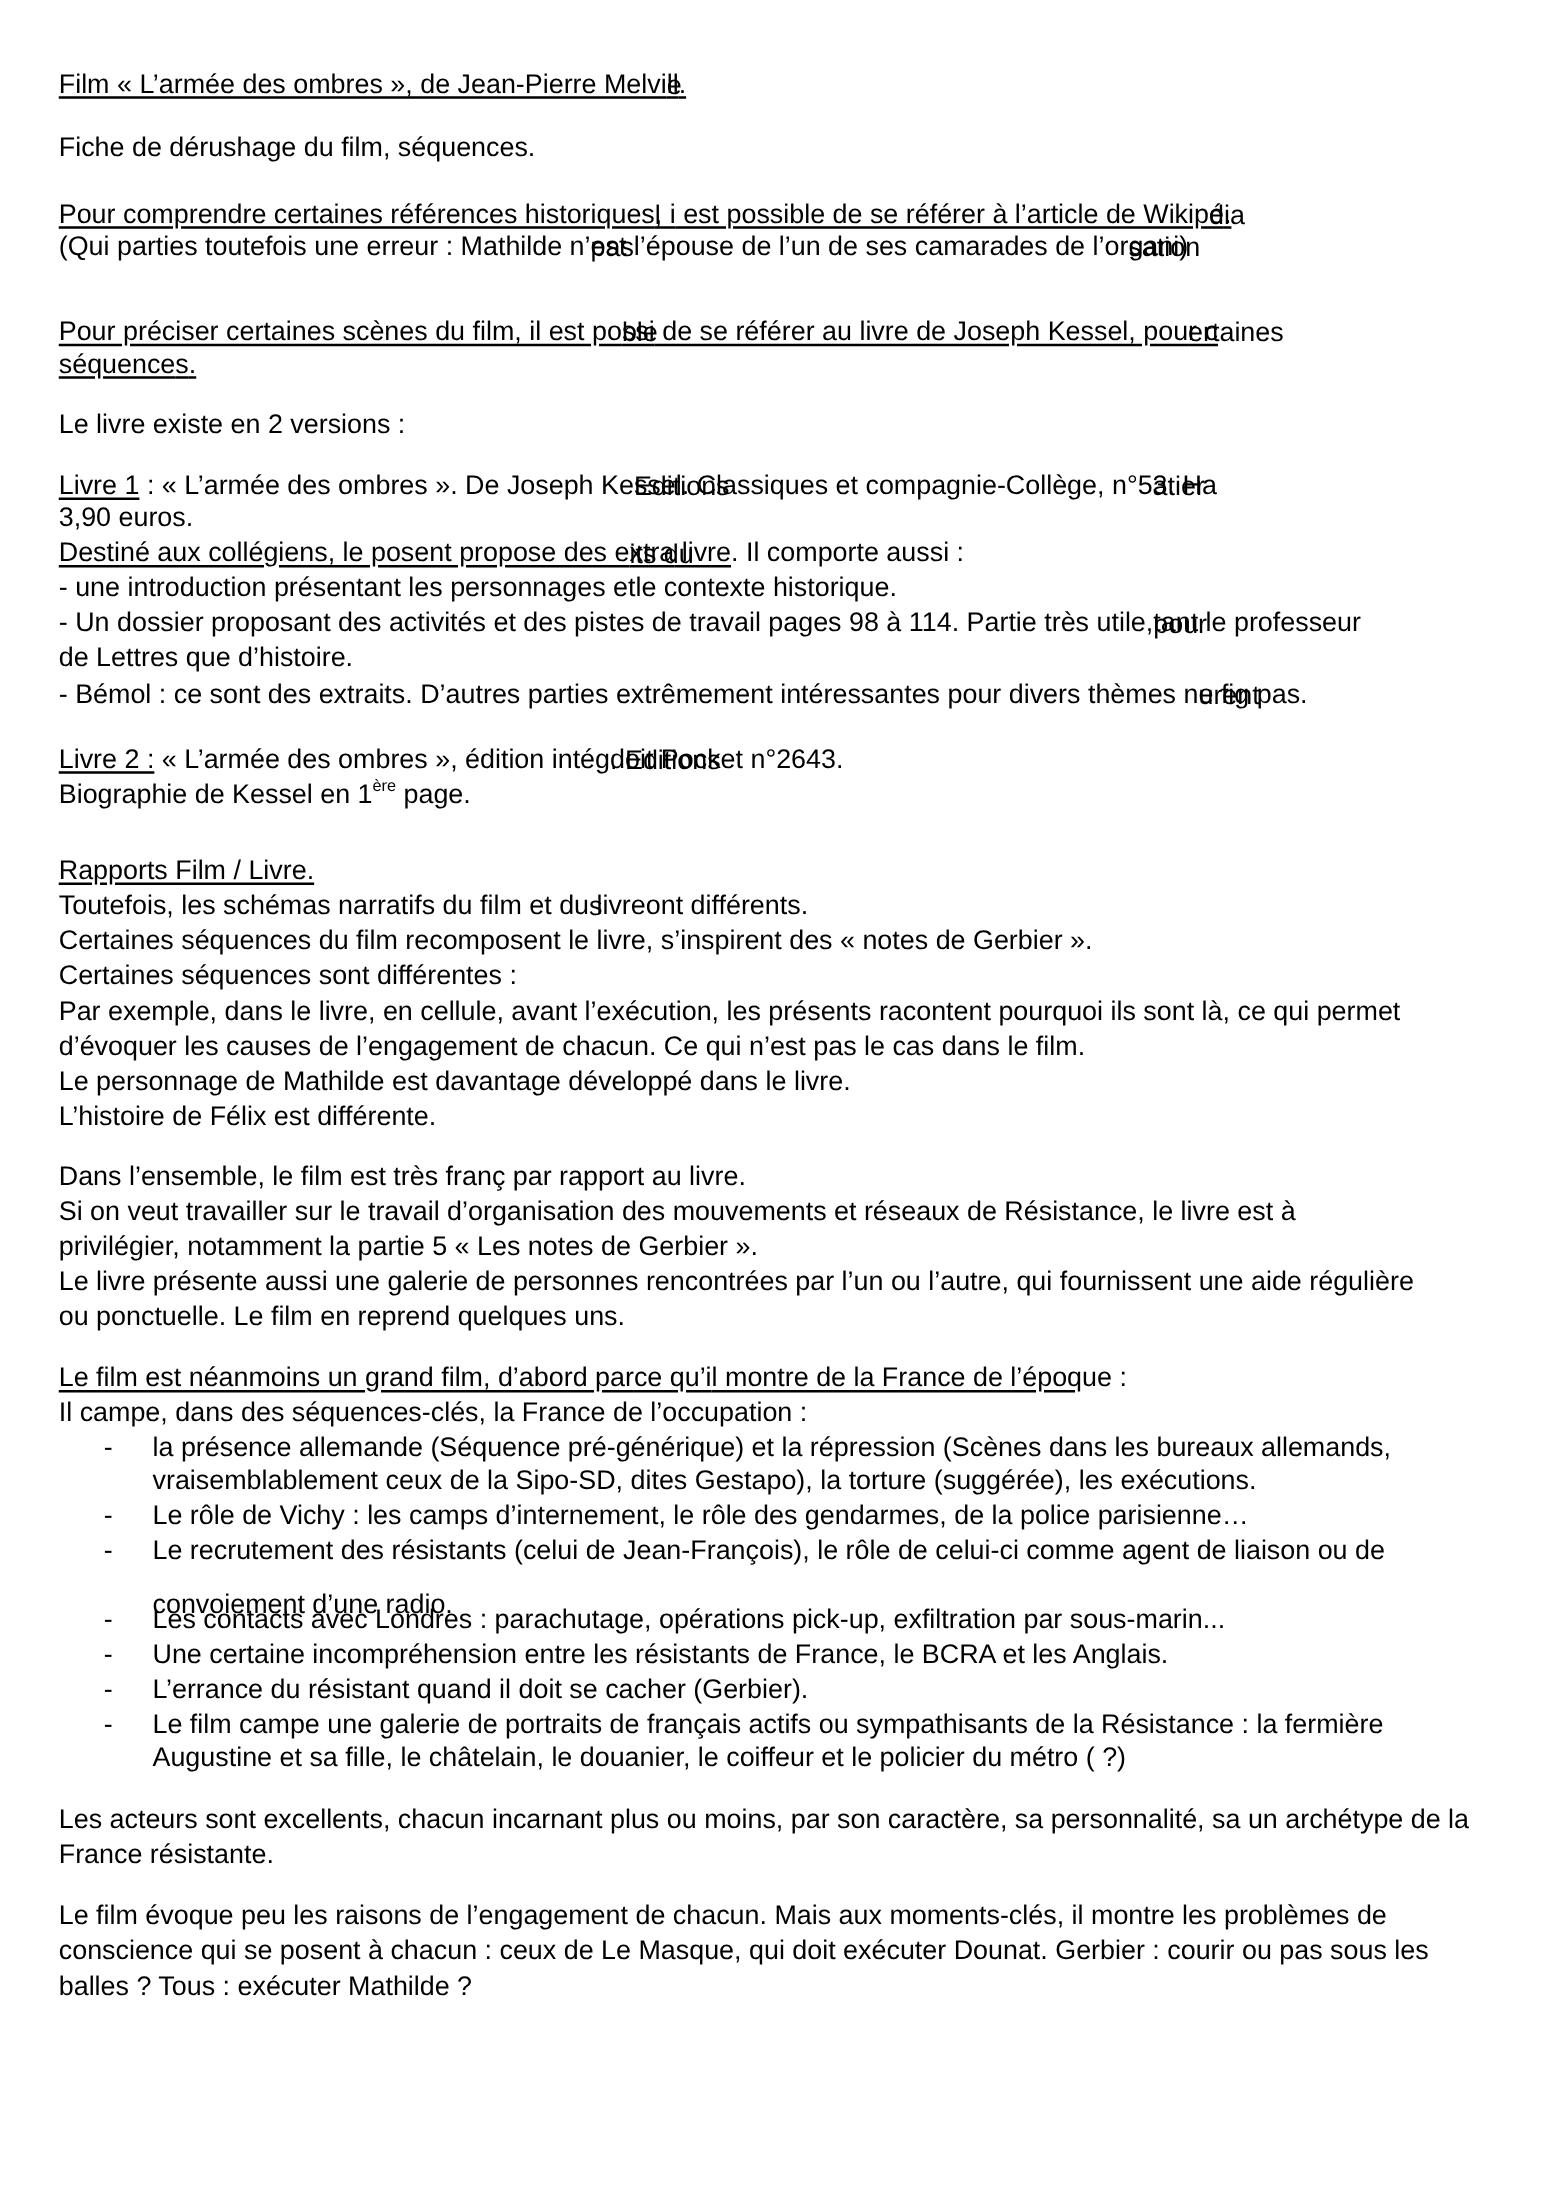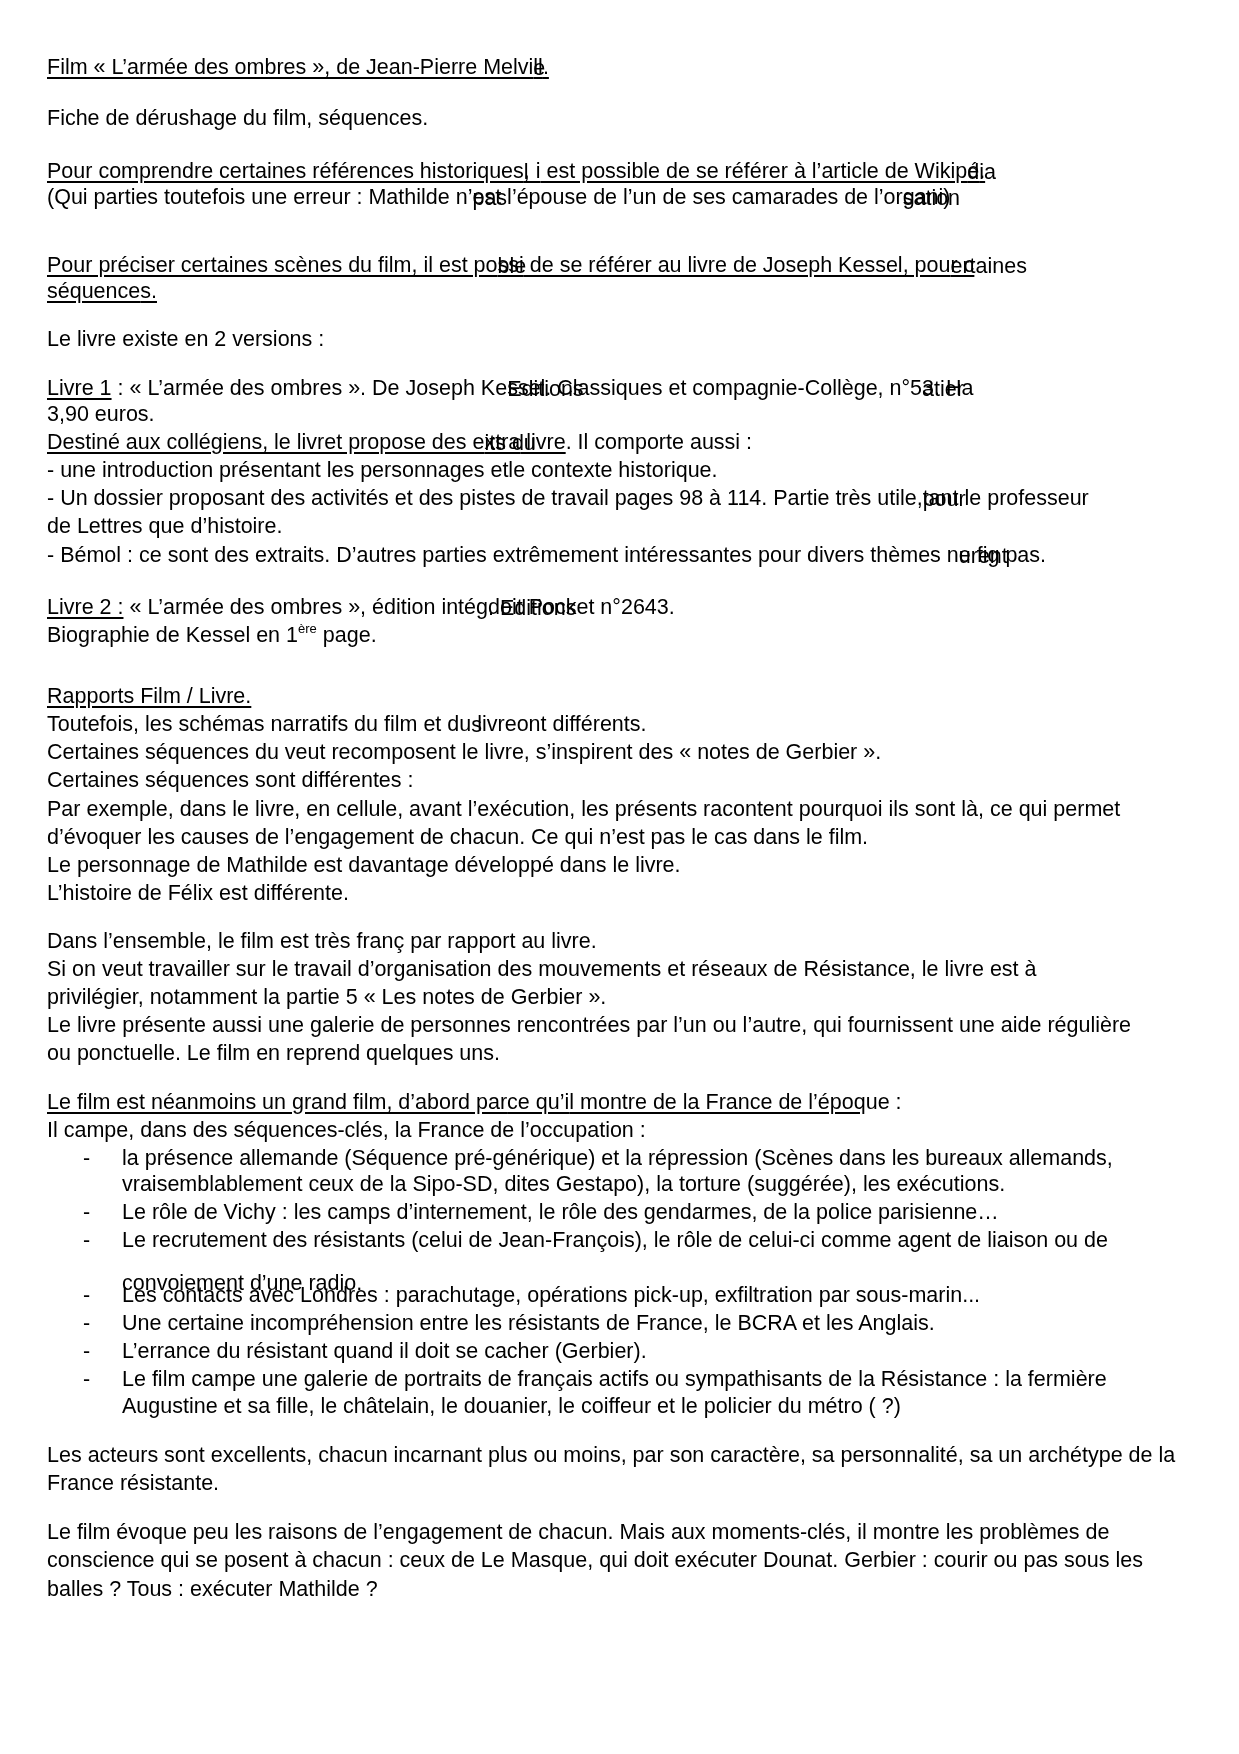--- a/index.html
+++ b/index.html
@@ -26,32 +26,32 @@
   <div class="line" style="top:158px"><span class="u"><span>Pour comprendre certaines références historiques</span><span class="ov"><span>, i</span><span class="over">l</span></span><span> est possible de se référer à l’article de Wikip</span><span class="ov"><span>é</span><span class="over">dia</span></span><span>.</span></span></div>
   <div class="line" style="top:184px"><span>(Qui parties toutefois une erreur : Mathilde n’</span><span class="ov"><span>est</span><span class="over">pas</span></span><span> l’épouse de l’un de ses camarades de l’or</span><span class="ov"><span>gani</span><span class="over">sation</span></span><span>)</span></div>
 
   <div class="line u" style="top:252px"><span>Pour préciser certaines scènes du film, il est po</span><span class="ov"><span>ssi</span><span class="over">ble</span></span><span> de se référer au livre de Joseph Kessel, pou</span><span class="ov"><span>r c</span><span class="over">ertaines</span></span></div>
   <div class="line u" style="top:278px"><span>séquence</span><span>s</span><span>.</span></div>
 
   <div class="line" style="top:326px">Le livre existe en 2 versions :</div>
 
   <div class="line" style="top:375px"><span class="u">Livre 1</span><span> : « L’armée des ombres ». De Joseph Ke</span><span class="ov"><span>ssel.</span><span class="over">Editions</span></span><span> Classiques et compagnie-Collège, n°5</span><span class="ov"><span>3. H</span><span class="over">atier</span></span><span>a</span></div>
   <div class="line" style="top:401px">3,90 euros.</div>
-  <div class="line" style="top:429px"><span class="u"><span>Destiné aux collégiens, le livret propose des e</span><span class="ov"><span>xtra</span><span class="over">its du</span></span><span> livre</span></span><span>. Il comporte aussi  :</span></div>
+  <div class="line" style="top:429px"><span class="u"><span>Destiné aux collégiens, le posent propose des e</span><span class="ov"><span>xtra</span><span class="over">its du</span></span><span> livre</span></span><span>. Il comporte aussi  :</span></div>
   <div class="line" style="top:457px"><span>- une introduction présentant les personnages et</span><span>le con</span><span>texte historique.</span></div>
   <div class="line" style="top:485px"><span>- Un dossier proposant des activités et des pi</span><span>stes de</span><span> travail pages 98 à 114. Partie très utile,</span><span class="ov"><span>tant</span><span class="over">pour</span></span><span> le professeur</span></div>
   <div class="line" style="top:513px">de Lettres que d’histoire.</div>
   <div class="line" style="top:542px"><span>- Bémol : ce sont des extraits. D’autres parties</span><span> extrê</span><span>mement intéressantes pour divers thèmes n</span><span class="ov"><span>e fig</span><span class="over">urent</span></span><span> pas.</span></div>
 
   <div class="line" style="top:594px"><span class="u">Livre 2 :</span><span> « L’armée des ombres », édition intég</span><span class="ov"><span>doit</span><span class="over">. Editions</span></span><span> Pocket n°2643.</span></div>
   <div class="line" style="top:622px"><span>Biographie de Kessel en </span><span>1</span><sup>ère</sup><span> page.</span></div>
 
   <div class="line u" style="top:683px">Rapports Film / Livre.</div>
   <div class="line" style="top:711px"><span>Toutefois, les schémas narratifs du film et du</span><span class="ov"><span> livre</span><span class="over"> s</span></span><span>ont différents.</span></div>
-  <div class="line" style="top:739px"><span>Certaines séquences du veut recomposent le liv</span><span>re, s’</span><span>inspirent des « notes de Gerbier ».</span></div>
+  <div class="line" style="top:739px"><span>Certaines séquences du film recomposent le liv</span><span>re, s’</span><span>inspirent des « notes de Gerbier ».</span></div>
   <div class="line" style="top:767px">Certaines séquences sont différentes :</div>
   <div class="line" style="top:796px"><span>Par exemple, dans le livre, en cellule, avant l’</span><span>exécu</span><span>tion, les présents racontent pourquoi ils sont</span><span> là, ce</span><span> qui permet</span></div>
   <div class="line" style="top:824px"><span>d’évoquer les causes de l’engagement de chacu</span><span>n. Ce</span><span> qui n’est pas le cas dans le film.</span></div>
   <div class="line" style="top:852px"><span>Le personnage de Mathilde est davantage dévelo</span><span>ppé d</span><span>ans le livre.</span></div>
   <div class="line" style="top:880px">L’histoire de Félix est différente.</div>
 
   <div class="line" style="top:928px"><span>Dans l’ensemble, le film est très franç par rap</span><span>port au</span><span> livre.</span></div>
   <div class="line" style="top:956px"><span>Si on veut travailler sur le travail d’organisati</span><span>on de</span><span>s mouvements et réseaux  de Résistance, le liv</span><span>re est à</span></div>
   <div class="line" style="top:984px"><span>privilégier, notamment la partie 5 « Les notes de</span><span> Gerb</span><span>ier ».</span></div>
   <div class="line" style="top:1012px"><span>Le livre présente aussi une galerie de personn</span><span>es renco</span><span>ntrées par l’un ou l’autre, qui fournissent une</span><span> aide</span><span> régulière</span></div>

